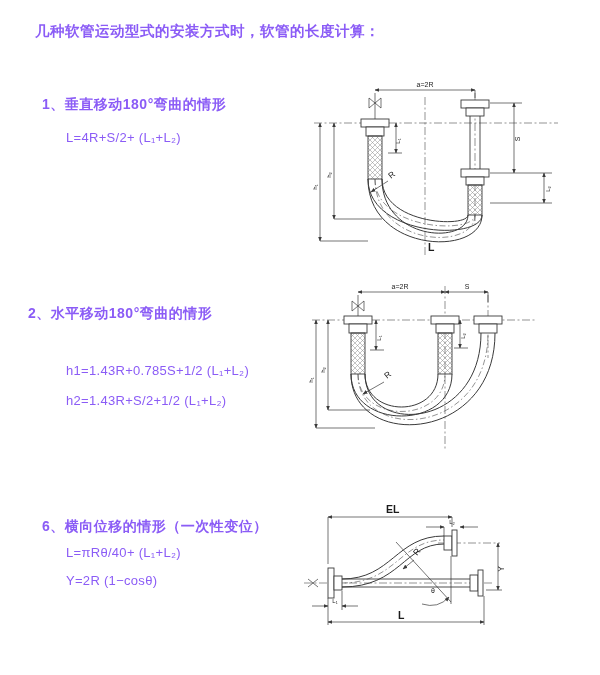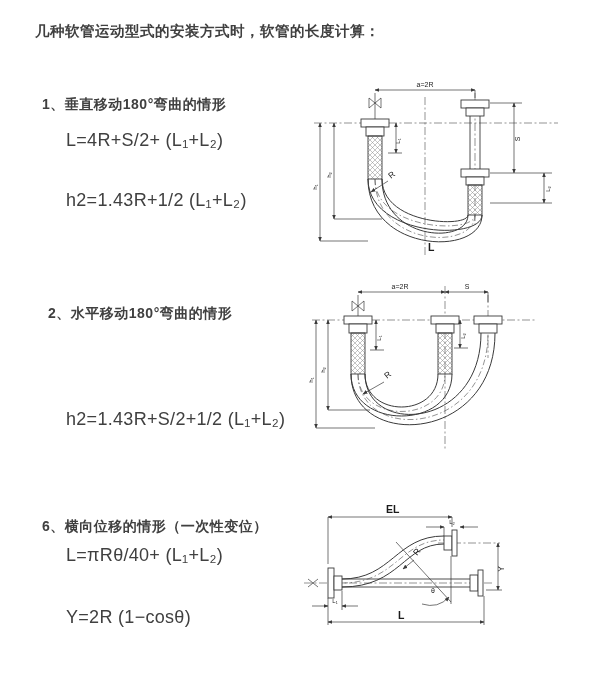--- a/index.html
+++ b/index.html
@@ -1,22 +1,22 @@
 <!DOCTYPE html>
 <html><head>
 <meta charset="utf-8">
 <style>
   html,body{margin:0;padding:0;background:#fff;}
   .page{
     position:relative;width:600px;height:675px;background:#ffffff;overflow:hidden;
-    font-family:"Liberation Sans",sans-serif;color:#404040;
+    font-family:"Liberation Sans",sans-serif;color:#8b5cf6;
   }
   .title{position:absolute;left:35px;top:22px;font-size:14.5px;font-weight:bold;letter-spacing:.5px;}
   .sec-heading{position:absolute;font-size:14px;font-weight:bold;letter-spacing:.5px;}
-  .formula{position:absolute;font-size:18px;letter-spacing:.3px;}
+  .formula{position:absolute;font-size:13px;letter-spacing:.3px;}
   .diagram{position:absolute;}
   svg{display:block;}
   svg text{font-family:"Liberation Sans",sans-serif;fill:#1c1c1c;}
   .dimtxt{font-size:7px;}
   .dimtxt-s{font-size:6px;}
   .biglbl{font-size:10.5px;font-weight:bold;}
   .rlbl{font-size:8.5px;}
   .thin{stroke:#3a3a3a;stroke-width:.7;fill:none;}
   .struct{stroke:#3a3a3a;stroke-width:.9;fill:#ffffff;}
   .hose{stroke:#3a3a3a;stroke-width:1;fill:none;}
@@ -25,21 +25,20 @@
 </style>
 </head>
 <body>
 
 <div class="page">
 
   <div class="title">几种软管运动型式的安装方式时，软管的长度计算：</div>
 
   <div class="sec-heading" style="left:42px;top:96px">1、垂直移动180°弯曲的情形</div>
   <div class="formula" style="left:66px;top:130px">L=4R+S/2+ (L₁+L₂)</div>
-  <div class="formula" style="left:66px;top:190px">h2=1.43R+1/2 (L₁+L₂)</div>
 
   <svg class="diagram" style="left:300px;top:75px" width="300" height="190" viewBox="0 0 300 190">
     <defs>
       <marker id="m1" viewBox="0 0 10 10" refX="9" refY="5" markerWidth="7" markerHeight="7" orient="auto-start-reverse">
         <path d="M0,1 L10,5 L0,9 z" fill="#3a3a3a"></path>
       </marker>
       <pattern id="p1" width="5" height="5" patternUnits="userSpaceOnUse">
         <path d="M0,5 L5,0 M0,0 L5,5" stroke="#8a8a8a" stroke-width="0.5"></path>
       </pattern>
     </defs>
@@ -100,22 +99,23 @@
     <line class="thin" x1="190" y1="98" x2="252" y2="98"></line>
     <line class="thin" x1="190" y1="128" x2="252" y2="128"></line>
     <line class="thin" x1="214" y1="28" x2="214" y2="98" marker-start="url(#m1)" marker-end="url(#m1)"></line>
     <text class="dimtxt" x="220" y="64" transform="rotate(-90 220 64)" text-anchor="middle">S</text>
     <line class="thin" x1="244" y1="98" x2="244" y2="128" marker-start="url(#m1)" marker-end="url(#m1)"></line>
     <text class="dimtxt-s" x="250" y="114" transform="rotate(-90 250 114)" text-anchor="middle">L₂</text>
 
     <text class="biglbl" x="128" y="176">L</text>
   </svg>
 
-  <div class="sec-heading" style="left:48px;top:305px">2、水平移动180°弯曲的情形</div>
-  <div class="formula" style="left:66px;top:409px">h2=1.43R+S/2+1/2 (L₁+L₂)</div>
+  <div class="sec-heading" style="left:28px;top:305px">2、水平移动180°弯曲的情形</div>
+  <div class="formula" style="left:66px;top:363px">h1=1.43R+0.785S+1/2 (L₁+L₂)</div>
+  <div class="formula" style="left:66px;top:393px">h2=1.43R+S/2+1/2 (L₁+L₂)</div>
 
   <svg class="diagram" style="left:300px;top:278px" width="300" height="177" viewBox="0 0 300 177">
     <defs>
       <marker id="m2" viewBox="0 0 10 10" refX="9" refY="5" markerWidth="7" markerHeight="7" orient="auto-start-reverse">
         <path d="M0,1 L10,5 L0,9 z" fill="#3a3a3a"></path>
       </marker>
       <pattern id="p2" width="5" height="5" patternUnits="userSpaceOnUse">
         <path d="M0,5 L5,0 M0,0 L5,5" stroke="#8a8a8a" stroke-width="0.5"></path>
       </pattern>
     </defs>
@@ -173,21 +173,21 @@
     <line class="thin" x1="76" y1="42" x2="76" y2="72" marker-start="url(#m2)" marker-end="url(#m2)"></line>
     <line class="thin" x1="70" y1="72" x2="84" y2="72"></line>
     <text class="dimtxt-s" x="81" y="60" transform="rotate(-90 81 60)" text-anchor="middle">L₁</text>
     <line class="thin" x1="160" y1="42" x2="160" y2="70" marker-start="url(#m2)" marker-end="url(#m2)"></line>
     <line class="thin" x1="154" y1="70" x2="168" y2="70"></line>
     <text class="dimtxt-s" x="165" y="58" transform="rotate(-90 165 58)" text-anchor="middle">L₂</text>
   </svg>
 
   <div class="sec-heading" style="left:42px;top:518px">6、横向位移的情形（一次性变位）</div>
   <div class="formula" style="left:66px;top:545px">L=πRθ/40+ (L₁+L₂)</div>
-  <div class="formula" style="left:66px;top:607px">Y=2R (1−cosθ)</div>
+  <div class="formula" style="left:66px;top:573px">Y=2R (1−cosθ)</div>
 
   <svg class="diagram" style="left:298px;top:498px" width="302" height="150" viewBox="0 0 302 150">
     <defs>
       <marker id="m3" viewBox="0 0 10 10" refX="9" refY="5" markerWidth="7" markerHeight="7" orient="auto-start-reverse">
         <path d="M0,1 L10,5 L0,9 z" fill="#3a3a3a"></path>
       </marker>
     </defs>
 
     <line class="thin" x1="30" y1="19" x2="154" y2="19" marker-start="url(#m3)" marker-end="url(#m3)"></line>
     <text class="biglbl" x="88" y="15">EL</text>

